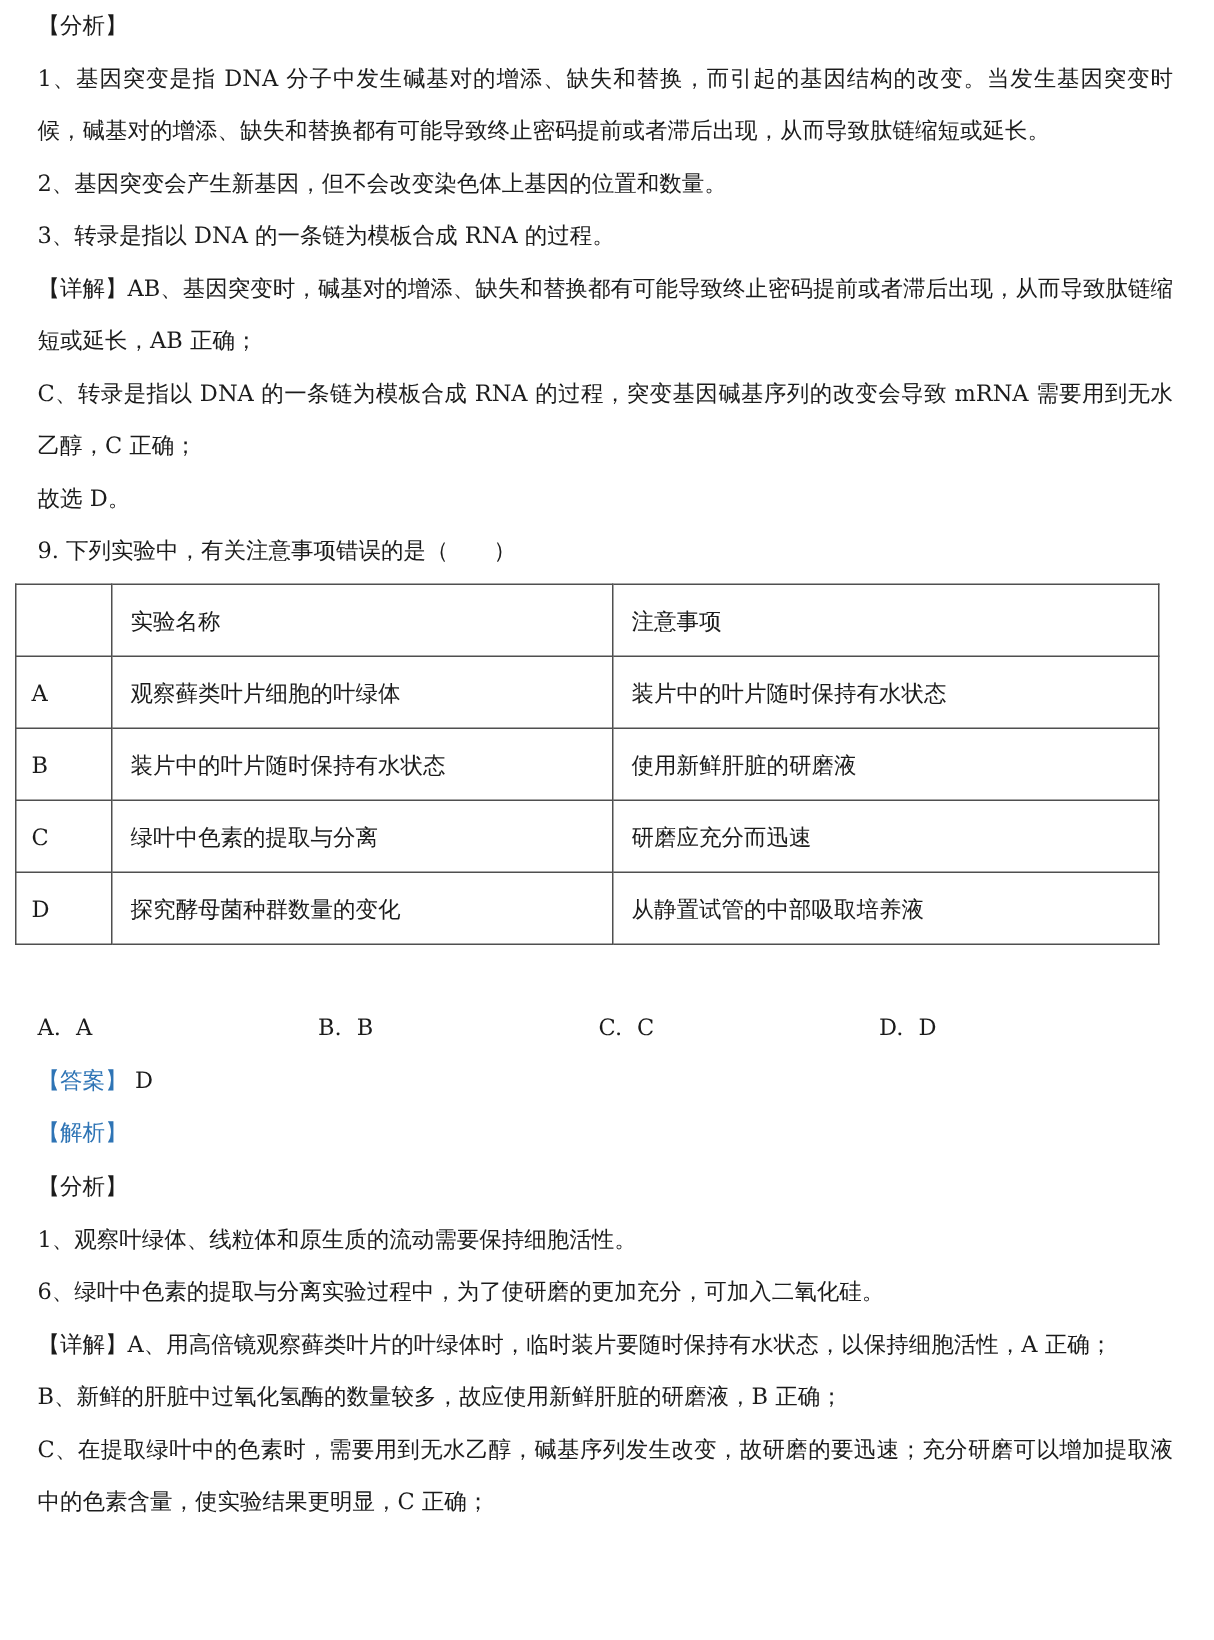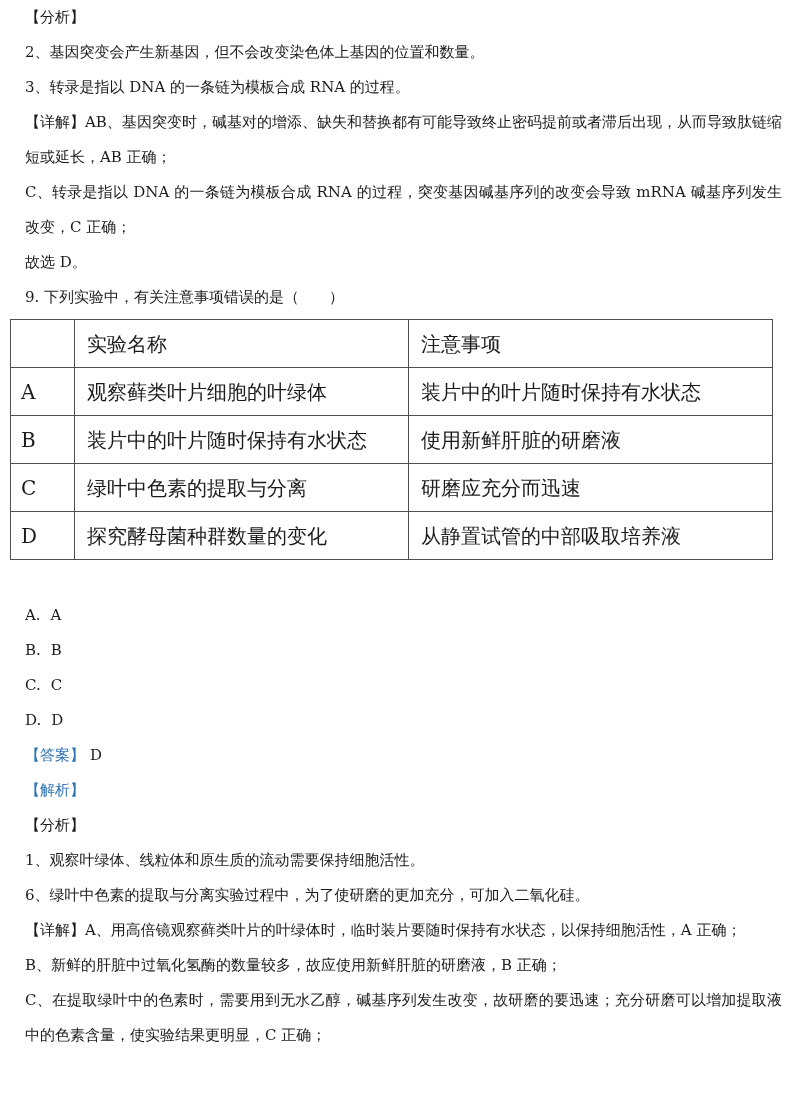--- a/index.html
+++ b/index.html
@@ -28,51 +28,51 @@
   }
   .exp-table {
     border-collapse: collapse;
     table-layout: fixed;
     width: 762px;
     margin: 4px 0 0 -15px;
   }
   .exp-table td {
     border: 1px solid var(--table-border);
     height: 47px;
-    font-size: 20px;
+    font-size: 15px;
     line-height: 20px;
     padding: 0 12px;
     vertical-align: middle;
     text-align: left;
     overflow: hidden;
   }
   .exp-table col.c1 { width: 64px; }
   .exp-table col.c2 { width: 334px; }
   .exp-table col.c3 { width: 364px; }
   .exp-table td.label-col { padding: 0 0 0 10px; }
   .options-row {
     display: flex;
     margin-top: 38px;
-    flex-direction: column;
   }
   .opt { width: 187px; }
   .opt .opt-value { margin-left: 10px; }
   .blue { color: var(--accent-blue); font-family: Liberation Serif, serif; }
   .answer-value { margin-left: 5px; }
 </style>
 </head>
 <body>
 
 <div class="doc">
 
   <p>【分析】</p>
+  <p>1、基因突变是指 DNA 分子中发生碱基对的增添、缺失和替换，而引起的基因结构的改变。当发生基因突变时候，碱基对的增添、缺失和替换都有可能导致终止密码提前或者滞后出现，从而导致肽链缩短或延长。</p>
   <p>2、基因突变会产生新基因，但不会改变染色体上基因的位置和数量。</p>
   <p>3、转录是指以 DNA 的一条链为模板合成 RNA 的过程。</p>
   <p>【详解】AB、基因突变时，碱基对的增添、缺失和替换都有可能导致终止密码提前或者滞后出现，从而导致肽链缩短或延长，AB 正确；</p>
-  <p>C、转录是指以 DNA 的一条链为模板合成 RNA 的过程，突变基因碱基序列的改变会导致 mRNA 碱基序列发生改变，C 正确；</p>
+  <p>C、转录是指以 DNA 的一条链为模板合成 RNA 的过程，突变基因碱基序列的改变会导致 mRNA 需要用到无水乙醇，C 正确；</p>
   <p>故选 D。</p>
 
   <p>9. 下列实验中，有关注意事项错误的是（　　）</p>
 
   <table class="exp-table">
     <colgroup>
         <col class="c1">
         <col class="c2">
         <col class="c3">
       </colgroup>

